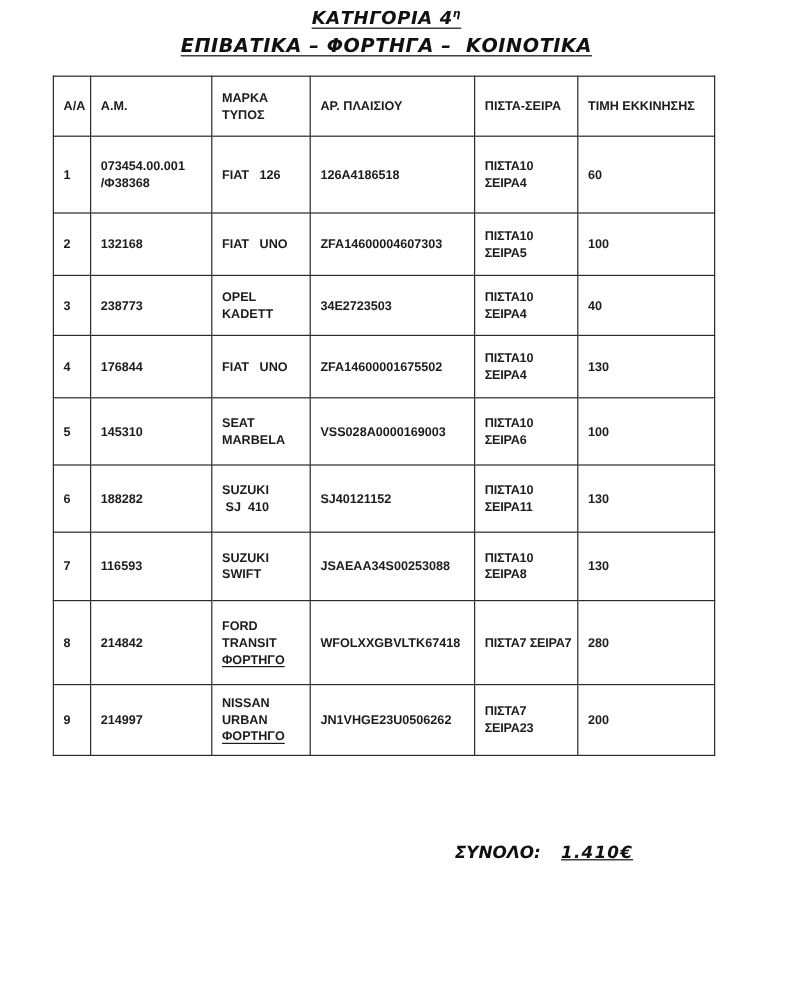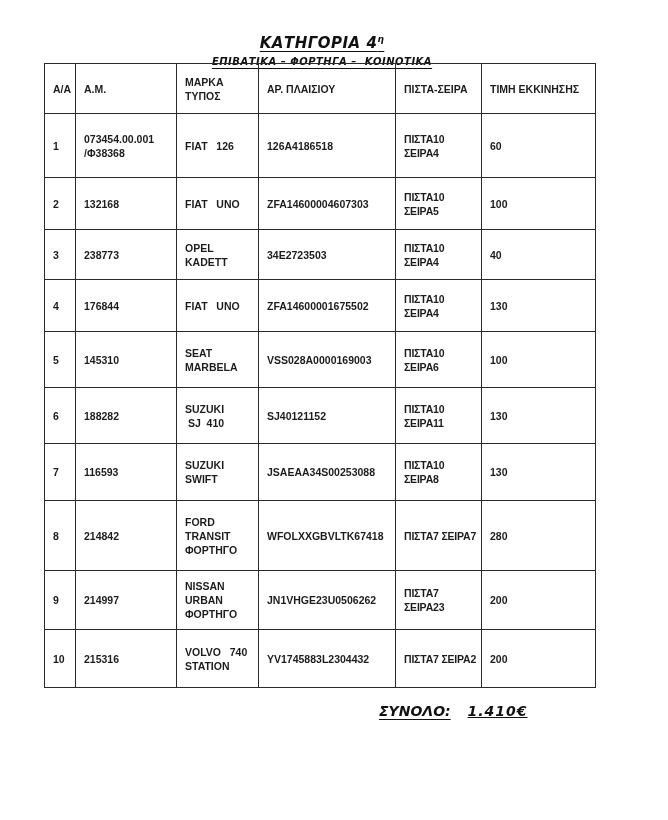--- a/index.html
+++ b/index.html
@@ -18,31 +18,30 @@
     overflow:hidden;
     color:var(--ink);
   }
   
   .title-block{
     position:absolute;top:5px;left:0;width:644px;
     text-align:center;
     font-family:"DejaVu Sans",sans-serif;
     font-weight:bold;font-style:italic;
     color:#111;
-    margin-top:28px;
   }
   .title-line1{
     font-size:15px;letter-spacing:.5px;
     text-decoration:underline;text-underline-offset:3px;
     white-space:pre;display:inline-block;
   }
   .title-line1 sup{font-size:9px;font-weight:bold;}
   .title-line2{
     display:block;margin-top:4px;
-    font-size:10px;letter-spacing:.5px;
+    font-size:16px;letter-spacing:.5px;
     white-space:pre;
   }
   .title-line2 span{
     text-decoration:underline;text-underline-offset:3px;
   }
   
   table.vehicles{
     position:absolute;left:44px;top:63px;
     width:551px;
     border-collapse:collapse;
@@ -62,30 +61,30 @@
   .vehicles tbody tr:nth-child(1){height:64px;}
   .vehicles tbody tr:nth-child(2){height:52px;}
   .vehicles tbody tr:nth-child(3){height:50px;}
   .vehicles tbody tr:nth-child(4){height:52px;}
   .vehicles tbody tr:nth-child(5){height:56px;}
   .vehicles tbody tr:nth-child(6){height:56px;}
   .vehicles tbody tr:nth-child(7){height:57px;}
   .vehicles tbody tr:nth-child(8){height:70px;}
   .vehicles tbody tr:nth-child(9){height:59px;}
   .vehicles tbody tr:nth-child(10){height:58px;}
-  .marka-u{display:block;text-underline-offset:2px;}
+  .marka-u{display:block;text-decoration:underline;text-underline-offset:2px;}
   .c-pista{padding-right:2px;letter-spacing:-.2px;}
   
   .total-line{
     position:absolute;left:379px;top:703px;
     font-family:"DejaVu Sans",sans-serif;
     font-weight:bold;font-style:italic;
     font-size:14px;color:#111;
   }
-  .total-label{text-decoration:underline;text-underline-offset:3px;padding-right:4px;}
+  .total-label{text-underline-offset:3px;padding-right:4px;}
   .total-value{margin-left:8px;letter-spacing:1px;text-decoration:underline;}
 </style>
 </head>
 <body>
 
 <div class="page" style="--ink: #1c1c1c; --line: #2a2a2a;">
 
   <div class="title-block">
     <span class="title-line1"><span>ΚΑΤΗΓΟΡΙΑ 4</span><sup>η</sup></span>
     <span class="title-line2"><span>ΕΠΙΒΑΤΙΚΑ – ΦΟΡΤΗΓΑ –  ΚΟΙΝΟΤΙΚΑ</span></span>
@@ -201,29 +200,20 @@
       <td class="c-aa">9</td>
       <td class="c-am">214997</td>
       <td class="c-marka"><span>NISSAN
 URBAN</span><span class="marka-u">ΦΟΡΤΗΓΟ</span></td>
       <td class="c-chassis">JN1VHGE23U0506262</td>
       <td class="c-pista">ΠΙΣΤΑ7
 ΣΕΙΡΑ23</td>
       <td class="c-price">200</td>
     </tr>
 
-    <tr>
-      <td class="c-aa">10</td>
-      <td class="c-am">215316</td>
-      <td class="c-marka"><span>VOLVO   740
-STATION</span><span class="marka-u"></span></td>
-      <td class="c-chassis">YV1745883L2304432</td>
-      <td class="c-pista">ΠΙΣΤΑ7 ΣΕΙΡΑ2</td>
-      <td class="c-price">200</td>
-    </tr>
   </tbody>
   </table>
 
   <div class="total-line">
     <span class="total-label">ΣΥΝΟΛΟ:</span>
     <span class="total-value">1.410€</span>
   </div>
 
 </div>
 

